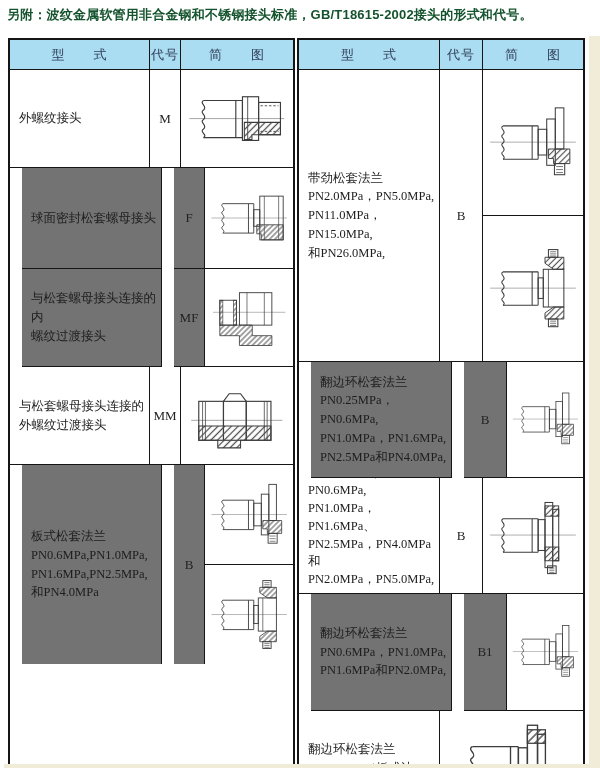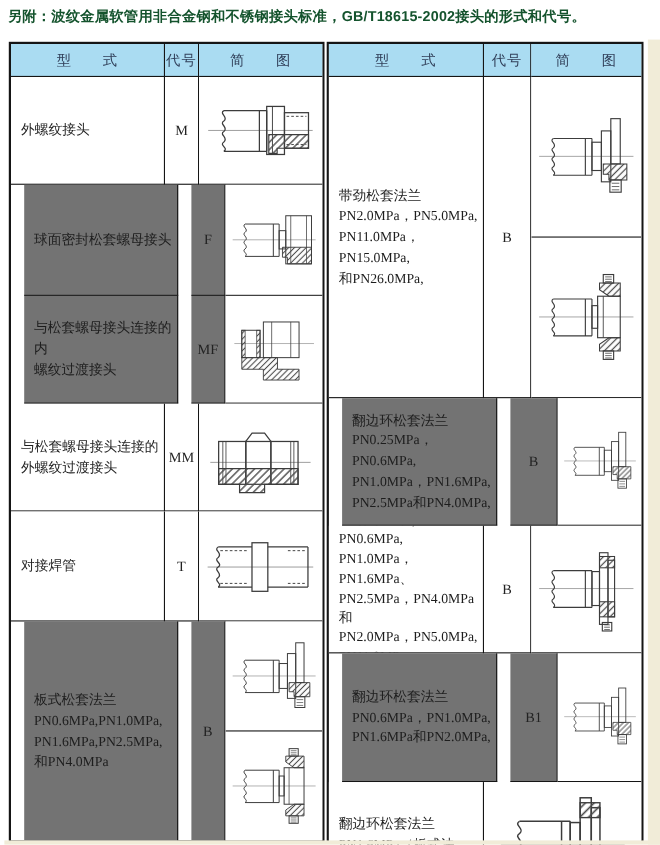--- a/index.html
+++ b/index.html
@@ -220,31 +220,20 @@
 外螺纹过渡接头</div>
       </div>
     <div class="cell c-code">MM</div>
     <div class="cell c-diag">
       <svg class="diag" viewBox="0 0 112 96">
           <use href="#sym-mm"></use>
         </svg>
     </div>
   </div>
 
-  <div class="hrow" style="height:100px">
-    <div class="cell c-type">
-        <div class="type-text">对接焊管</div>
-      </div>
-    <div class="cell c-code">T</div>
-    <div class="cell c-diag">
-      <svg class="diag" viewBox="0 0 112 96">
-          <use href="#sym-t"></use>
-        </svg>
-    </div>
-  </div>
 
   <div class="hrow" style="height:199px">
     <div class="cell c-type hl">
         <div class="type-text">板式松套法兰
 PN0.6MPa,PN1.0MPa,
 PN1.6MPa,PN2.5MPa,
 和PN4.0MPa</div>
       </div>
     <div class="cell c-code hl">B</div>
     <div class="cell c-diag">

